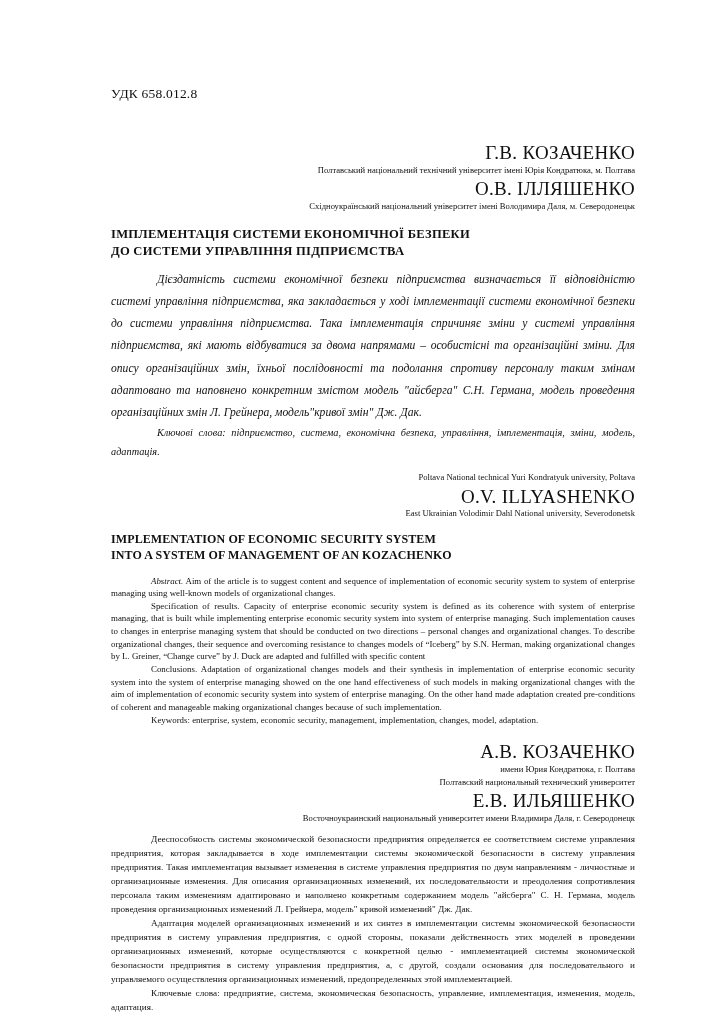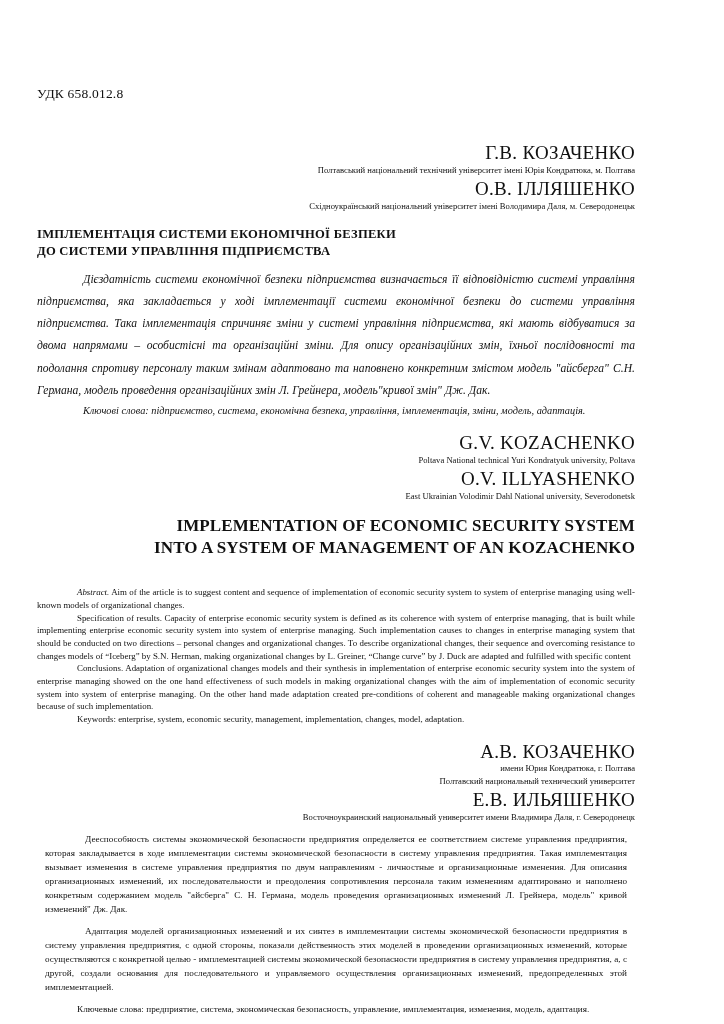--- a/index.html
+++ b/index.html
@@ -12,21 +12,21 @@
     font-family: "Liberation Serif", "DejaVu Serif", serif;
     color: #111111;
   }
   .page {
     position: relative;
     width: 724px;
     height: 1024px;
     margin: 0 auto;
     background: #ffffff;
     box-sizing: border-box;
-    padding: 86px 89px 0 37px;
+    padding: 86px 89px 0 111px;
     overflow: hidden;
   }
 
   
   .udk {
     font-size: 13.5px;
     letter-spacing: 0.2px;
     margin: 0 0 39px 0;
   }
   .author-block {
@@ -46,23 +46,23 @@
   }
   .title {
     text-align: left;
     font-weight: bold;
     font-size: 12.6px;
     line-height: 1.35;
     letter-spacing: 0.25px;
     margin: 13px 0 0 0;
   }
   .title-en {
-    text-align: right;
+    text-align: left;
     font-weight: bold;
-    font-size: 17px;
+    font-size: 12px;
     line-height: 1.32;
     letter-spacing: 0.1px;
     margin: 12px 0 8px 0;
   }
   p.abs-ua {
     font-style: italic;
     font-size: 11.6px;
     line-height: 1.92;
     text-align: justify;
     text-indent: 46px;
@@ -77,35 +77,35 @@
     margin: 0;
   }
   p.kw-ua .kw-lead { font-style: italic; }
   p.abs-en {
     font-size: 8.9px;
     line-height: 1.42;
     text-align: justify;
     text-indent: 40px;
     margin: 0;
   }
-  p.abs-en.first { margin-top: 27px; }
+  p.abs-en.first { margin-top: 11px; }
   p.abs-en .lead-it { font-style: italic; }
   p.kw-en {
     font-size: 8.9px;
     line-height: 1.42;
     text-align: justify;
     text-indent: 40px;
     margin: 0;
   }
   p.abs-ru {
     font-size: 9.2px;
     line-height: 1.52;
     text-align: justify;
     text-indent: 40px;
-    margin: 8px;
+    margin: 0;
   }
   p.abs-ru.first { margin-top: 9px; }
   p.kw-ru {
     font-size: 9.2px;
     line-height: 1.52;
     text-align: justify;
     text-indent: 40px;
     margin: 0;
   }
   p.body-ua {
@@ -134,21 +134,20 @@
 
   <div class="title">
     <div>ІМПЛЕМЕНТАЦІЯ СИСТЕМИ ЕКОНОМІЧНОЇ БЕЗПЕКИ</div>
     <div>ДО СИСТЕМИ УПРАВЛІННЯ ПІДПРИЄМСТВА</div>
   </div>
 
   <p class="abs-ua">Дієздатність системи економічної безпеки підприємства визначається її відповідністю системі управління підприємства, яка закладається у ході імплементації системи економічної безпеки до системи управління підприємства. Така імплементація спричиняє зміни у системі управління підприємства, які мають відбуватися за двома напрямами – особистісні та організаційні зміни. Для опису організаційних змін, їхньої послідовності та подолання спротиву персоналу таким змінам адаптовано та наповнено конкретним змістом модель "айсберга" С.Н. Германа, модель проведення організаційних змін Л. Грейнера, модель"кривої змін" Дж. Дак.</p>
   <p class="kw-ua"><span class="kw-lead">Ключові слова:</span> <span>підприємство, система, економічна безпека, управління, імплементація, зміни, модель, адаптація.</span></p>
 
   <div class="author-block en-authors">
-    <div class="author-name">G.V. KOZACHENKO</div>
     <div class="author-affil">Poltava National technical Yuri Kondratyuk university, Poltava</div>
     <div class="author-name">O.V. ILLYASHENKO</div>
     <div class="author-affil">East Ukrainian Volodimir Dahl National university, Severodonetsk</div>
   </div>
 
   <div class="title-en">
     <div>IMPLEMENTATION OF ECONOMIC SECURITY SYSTEM</div>
     <div>INTO A SYSTEM OF MANAGEMENT OF AN KOZACHENKO</div>
   </div>
 

